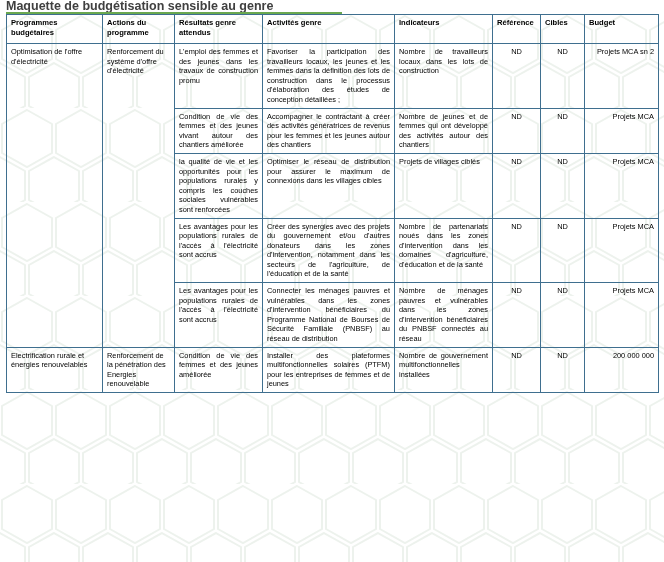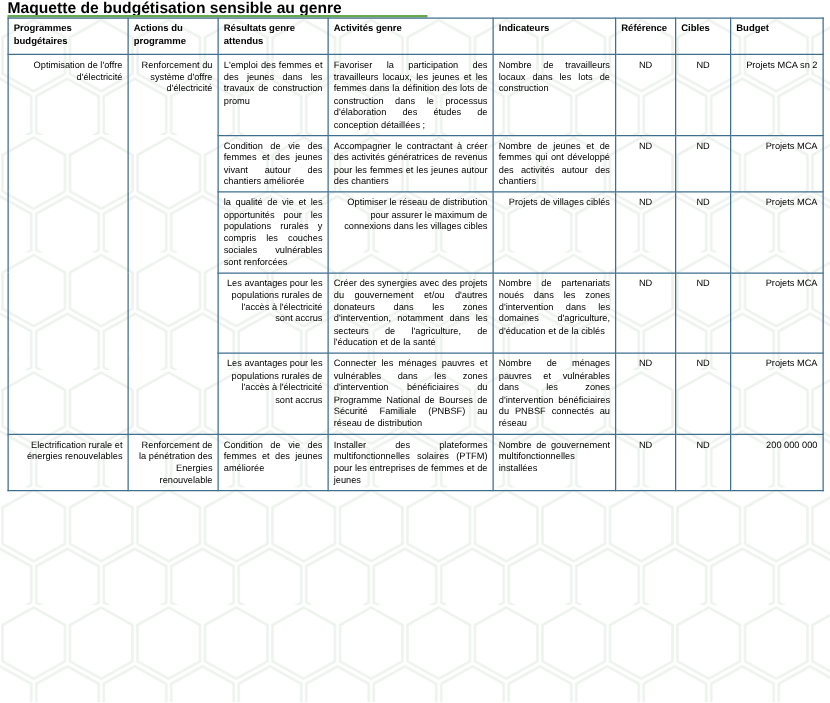--- a/index.html
+++ b/index.html
@@ -21,21 +21,21 @@
     height: 562px;
     background: #ffffff;
     overflow: hidden;
   }
   .doc-title {
     position: absolute;
     top: 0px;
     left: 6px;
     font-size: 12.5px;
     font-weight: bold;
-    color: #000000;
+    color: #404040;
     line-height: 13px;
     white-space: nowrap;
   }
   .title-underline {
     position: absolute;
     top: 12px;
     left: 6px;
     width: 336px;
     height: 2px;
     background: #6aa84f;
@@ -79,21 +79,20 @@
   td.justify {
     text-align: justify;
     text-justify: inter-word;
   }
   td.center {
     text-align: center;
     vertical-align: middle;
   }
   td.mid {
     vertical-align: middle;
-    text-align: right;
   }
   td.budgetcell {
     text-align: right;
     vertical-align: middle;
   }
   .col1 { width: 96px; }
   .col2 { width: 72px; }
   .col3 { width: 88px; }
   .col4 { width: 132px; }
   .col5 { width: 98px; }
@@ -170,21 +169,21 @@
         <td class="justify">la qualité de vie et les opportunités pour les populations rurales y compris les couches sociales vulnérables sont renforcées</td>
         <td class="justify mid">Optimiser le réseau de distribution pour assurer le maximum de connexions dans les villages cibles</td>
         <td class="justify mid">Projets de villages ciblés</td>
         <td class="center">ND</td>
         <td class="center">ND</td>
         <td class="budgetcell">Projets MCA</td>
       </tr>
       <tr>
         <td class="justify mid">Les avantages pour les populations rurales de l'accès à l'électricité sont accrus</td>
         <td class="justify">Créer des synergies avec des projets du gouvernement et/ou d'autres donateurs dans les zones d'intervention, notamment dans les secteurs de l'agriculture, de l'éducation et de la santé</td>
-        <td class="justify">Nombre de partenariats noués dans les zones d'intervention dans les domaines d'agriculture, d'éducation et de la ciblés</td>
+        <td class="justify">Nombre de partenariats noués dans les zones d'intervention dans les domaines d'agriculture, d'éducation et de la santé</td>
         <td class="center">ND</td>
         <td class="center">ND</td>
         <td class="budgetcell">Projets MCA</td>
       </tr>
       <tr>
         <td class="justify mid">Les avantages pour les populations rurales de l'accès à l'électricité sont accrus</td>
         <td class="justify">Connecter les ménages pauvres et vulnérables dans les zones d'intervention bénéficiaires du Programme National de Bourses de Sécurité Familiale (PNBSF) au réseau de distribution</td>
         <td class="justify">Nombre de ménages pauvres et vulnérables dans les zones d'intervention bénéficiaires du PNBSF connectés au réseau</td>
         <td class="center">ND</td>
         <td class="center">ND</td>

